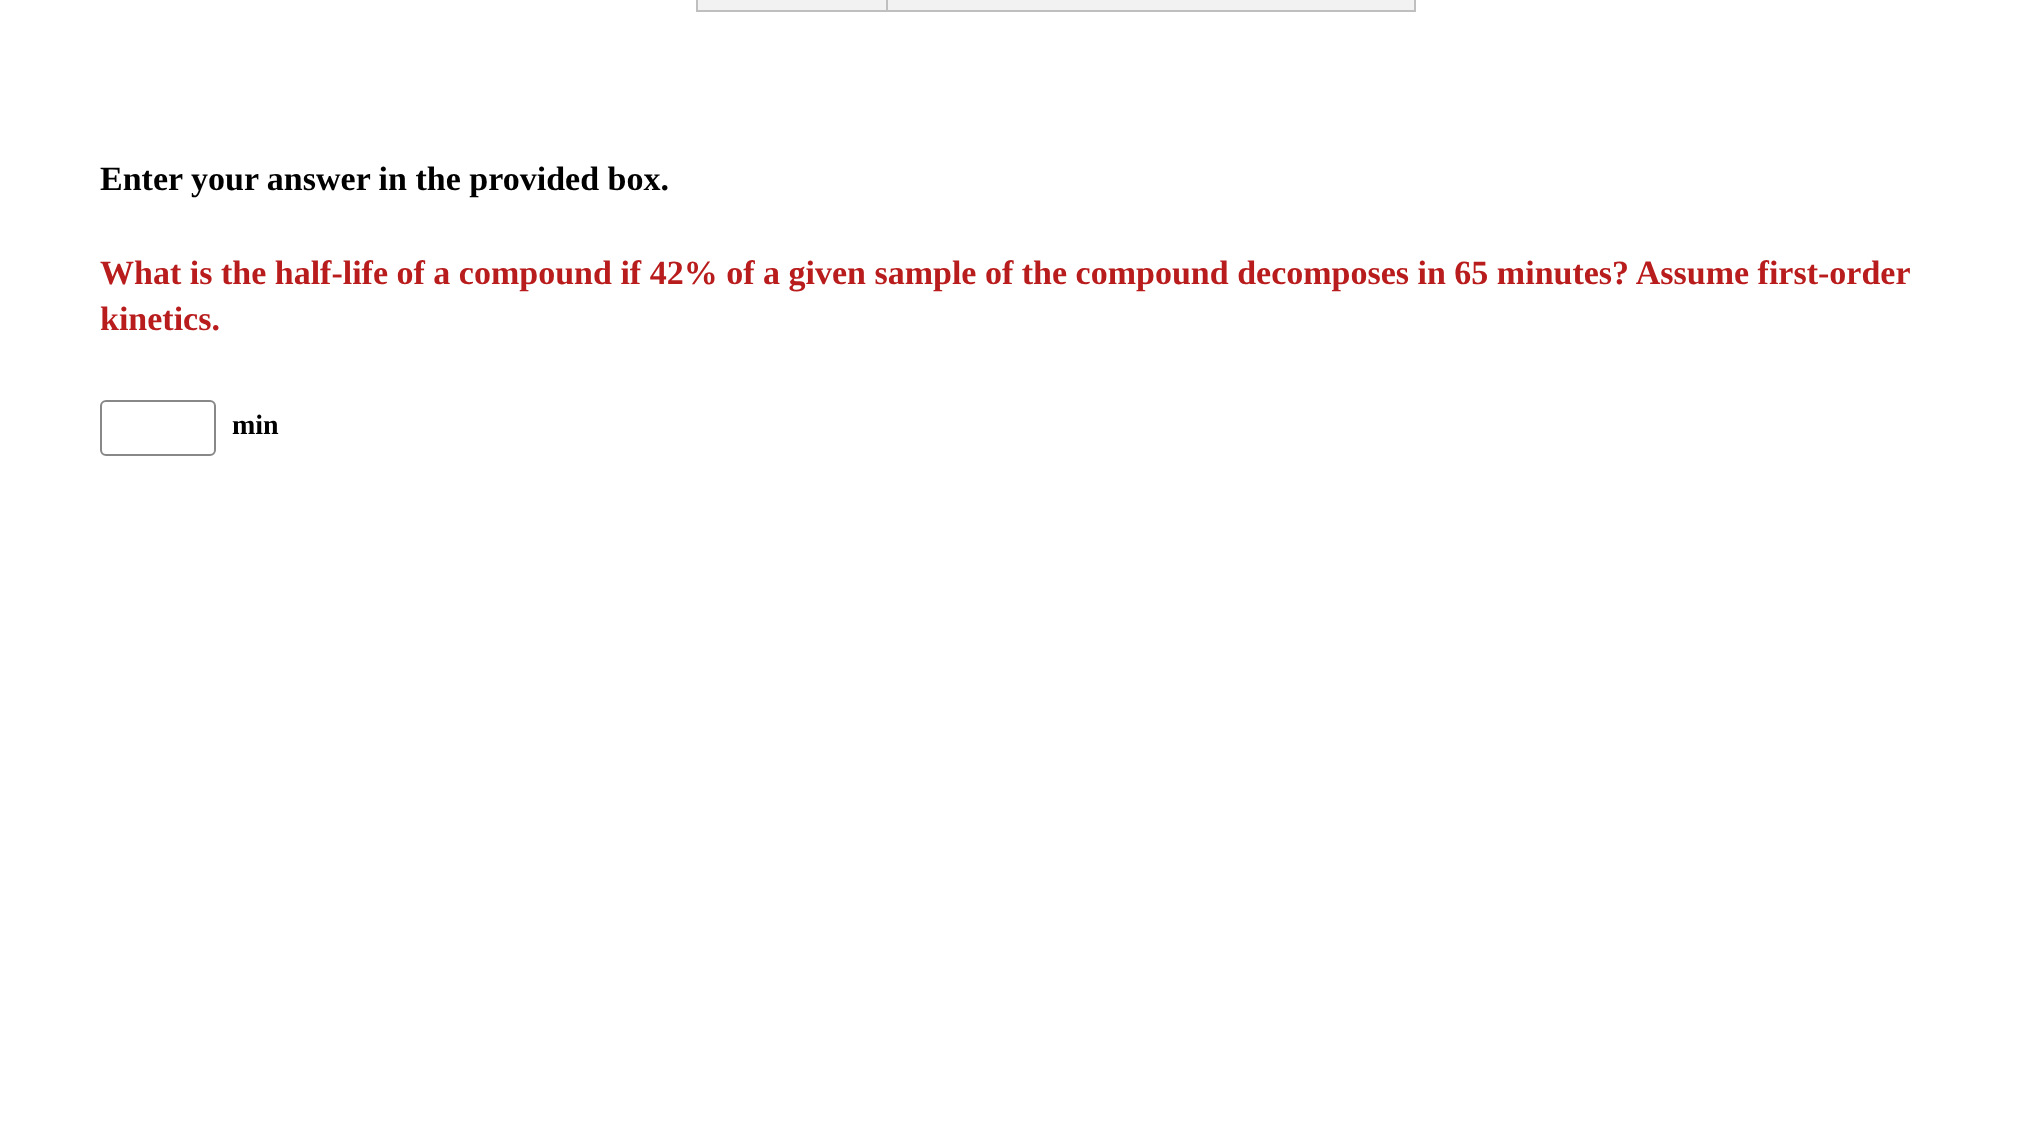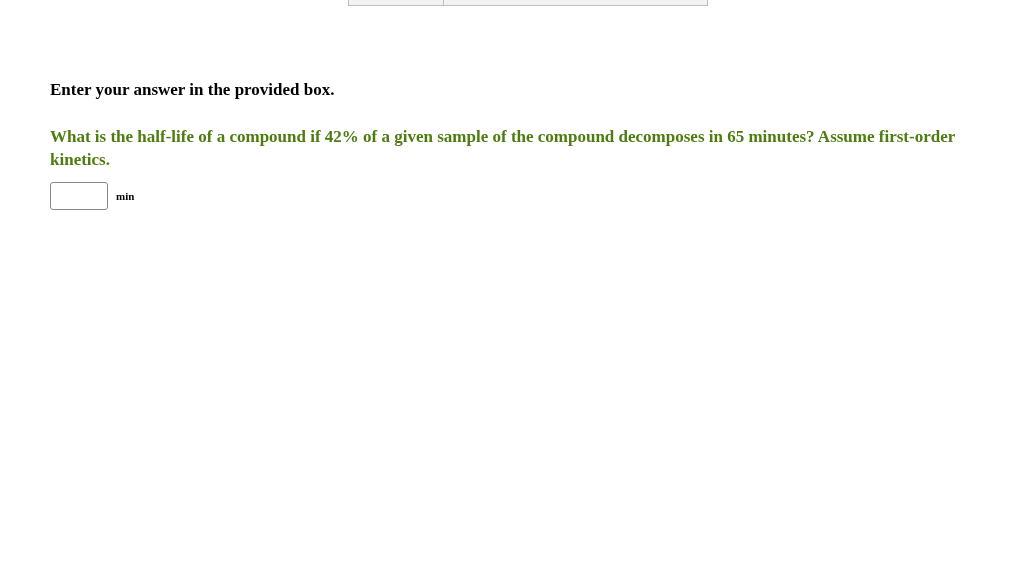--- a/index.html
+++ b/index.html
@@ -39,41 +39,41 @@
     .instruction {
       font-size: 17px;
       font-weight: bold;
       color: #000;
       margin-bottom: 26px;
       margin-top: 48px;
     }
     .question {
       font-size: 17px;
       font-weight: bold;
-      color: #4d7c0f;
+      color: #b91c1c;
       line-height: 1.35;
-      margin-bottom: 10px;
+      margin-bottom: 28px;
       max-width: 920px;
     }
     .answer-row {
       display: flex;
       align-items: center;
       gap: 8px;
     }
     .answer-input {
       width: 58px;
       height: 28px;
       border: 1px solid #888;
       border-radius: 3px;
       font-size: 14px;
       padding: 2px 4px;
       font-family: inherit;
     }
     .unit-label {
-      font-size: 11px;
+      font-size: 14px;
       font-weight: bold;
       color: #000;
     }
   </style>
 </head>
 <body>
 
 <div class="top-bar-fragment">
   <div class="top-bar-divider"></div>
 </div>

